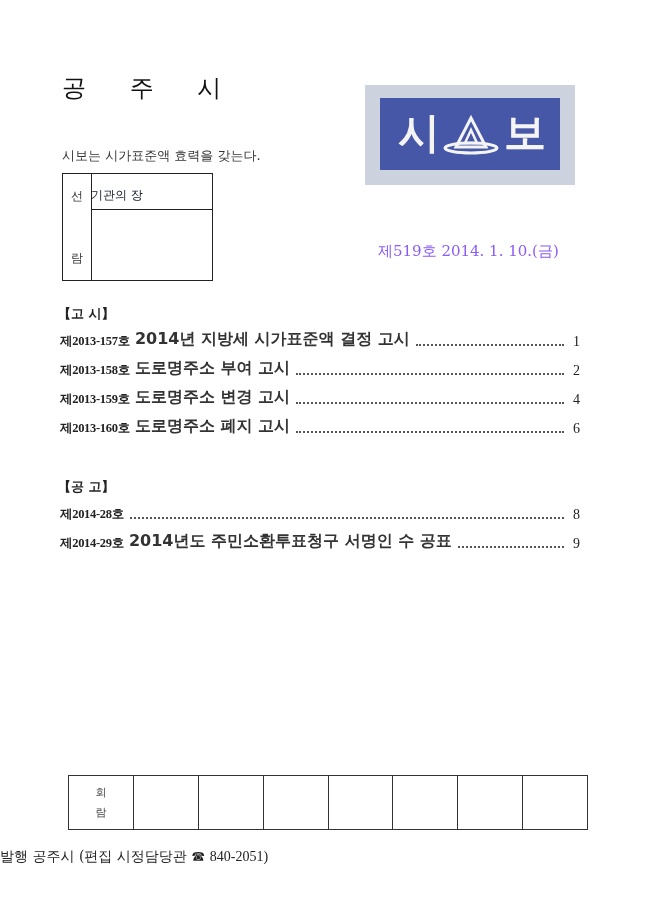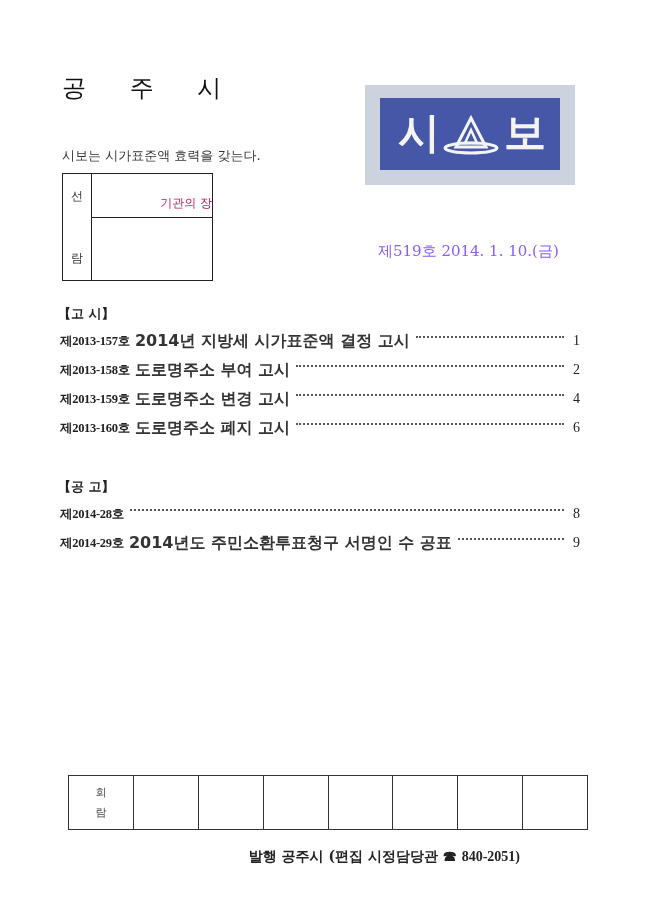--- a/index.html
+++ b/index.html
@@ -9,35 +9,35 @@
     }
     .abs { position: absolute; }
     .city-title {
       left: 62px; top: 72px; font-family: "DejaVu Sans", sans-serif;
       font-size: 24px; letter-spacing: 18px; color: #111; font-weight: normal;
     }
     .notice { left: 62px; top: 147px; font-size: 13px; color: #333; }
     .approval { left: 62px; top: 173px; width: 151px; height: 108px; border: 1.5px solid #222; box-sizing: border-box; }
     .approval .side { position: absolute; left: 0; top: 0; width: 28px; height: 100%; border-right: 1.5px solid #222; }
     .approval .side span { position: absolute; left: 0; width: 28px; text-align: center; font-size: 12px; color: #333; }
-    .approval .hdr { position: absolute; left: 28px; top: 16px; right: 0; height: 27px; border-bottom: 1.5px solid #222; text-align: right; line-height: 27px; font-size: 12px; color: #be185d; }
+    .approval .hdr { position: absolute; left: 28px; top: 8px; right: 0; height: 27px; border-bottom: 1.5px solid #222; text-align: left; line-height: 27px; font-size: 12px; color: #0f172a; }
     .logo-outer { left: 365px; top: 85px; width: 210px; height: 100px; background: #ccd3de; }
     .logo-inner { position: absolute; left: 15px; top: 13px; width: 180px; height: 72px; background: #4557a6; }
     .logo-text { position: absolute; top: 8px; font-family: "DejaVu Sans", sans-serif; font-weight: bold; font-size: 42px; color: #f4f4f4; line-height: 54px; }
     .issue { left: 378px; top: 242px; font-size: 15px; color: #8b5cf6; }
     .section-head { left: 58px; font-size: 13px; color: #222; font-weight: bold; }
-    .toc-row { left: 60px; width: 520px; height: 18px; display: flex; align-items: center; font-size: 12.5px; color: #222; }
+    .toc-row { left: 60px; width: 520px; height: 18px; display: flex; align-items: flex-end; font-size: 12.5px; color: #222; }
     .toc-row .num { font-family: "Liberation Serif", serif; font-weight: bold; letter-spacing: -0.3px; }
     .toc-row .title { margin-left: 5px; white-space: nowrap; font-family: "DejaVu Sans", sans-serif; font-size: 16px; font-weight: bold; color: #333; }
     .toc-row .dots { flex: 1; border-bottom: 2px dotted #555; margin: 0 6px; transform: translateY(-4px); }
     .toc-row .page { font-family: "Liberation Serif", serif; font-size: 14px; width: 10px; text-align: right; }
     .circ { left: 68px; top: 775px; width: 520px; height: 55px; border: 1.5px solid #333; box-sizing: border-box; display: flex; }
     .circ .cell { flex: 1; border-left: 1.5px solid #333; }
     .circ .cell:first-child { border-left: none; display: flex; flex-direction: column; align-items: center; justify-content: center; font-size: 11px; color: #444; line-height: 20px; }
-    .footer { left: 0; width: 520px; top: 848px; text-align: right; font-size: 14px; font-weight: bold; color: #222; }
+    .footer { left: 0; width: 520px; top: 848px; text-align: left; font-size: 14px; font-weight: normal; color: #222; }
     .footer .phone { font-family: "Liberation Serif", serif; }
   </style>
 </head>
 <body>
 
 <div class="abs city-title">공 주 시</div>
 <div class="abs notice">시보는 시가표준액 효력을 갖는다.</div>
 
 <div class="abs approval">
   <div class="side">

